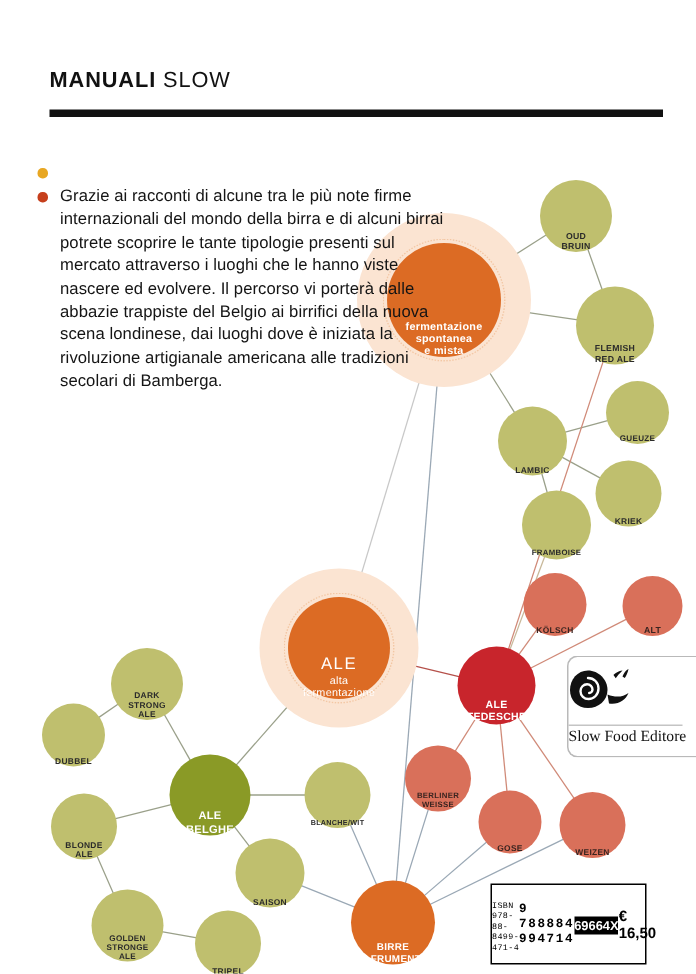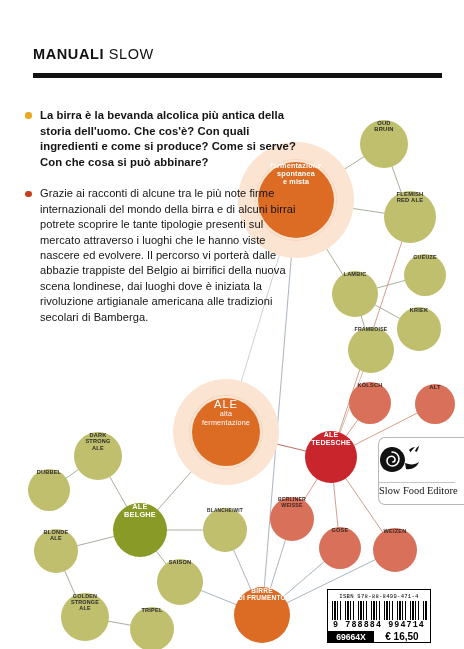--- a/index.html
+++ b/index.html
@@ -25,21 +25,21 @@
   .para.bold{font-weight:bold;font-size:11.3px;line-height:15.6px;}
   .bullet{position:absolute;left:0;top:4.4px;width:6.6px;height:6.6px;border-radius:50%;}
   .bullet.amber{background:#E8A723;}
   .bullet.red{background:#C63F1C;}
   .bullet.green{background:#8A9A26;}
   .ital{font-style:italic;}
 
   
   #diagram{position:absolute;left:0;top:0;width:464px;height:649px;}
 
-  .node{position:absolute;border-radius:50%;display:flex;align-items:flex-start;
+  .node{position:absolute;border-radius:50%;display:flex;align-items:flex-end;
         justify-content:center;text-align:center;color:#2b2b2b;
         font-weight:bold;letter-spacing:.2px;line-height:1.12;
         transform:translate(-50%,-50%);}
   .node .lbl{padding:0 2px;white-space:pre-line;}
 
   .n-olive-lt{background:#BFBF6E;}
   .n-olive-dk{background:#8A9A26;color:#ffffff;}
   .n-salmon{background:#D9705A;color:#3a2420;}
   .n-red{background:#C8252C;color:#ffffff;}
   .n-orange{background:#DC6B24;color:#ffffff;}
@@ -54,21 +54,21 @@
         background:#fff;border:1.3px solid #b9b9b9;border-radius:7px 0 0 7px;
         border-right:none;box-sizing:border-box;
         display:flex;flex-direction:column;align-items:flex-start;justify-content:flex-start;}
   #logo .snail{margin-top:7px;}
   #logo .divider{width:76px;height:1px;background:#c4c4c4;margin:5px 0 2px 0;}
   #logo .lname{font-family:"Liberation Serif",serif;font-size:10.4px;color:#111;}
 
   
   #barcode{position:absolute;left:327px;top:557px;width:104px;height:54px;
            background:#fff;border:1px solid #000;box-sizing:border-box;
-           display:flex;flex-direction:column;align-items:center;}
+           display:flex;flex-direction:row;align-items:center;}
   #barcode .isbn{font-family:"Liberation Mono",monospace;font-size:5.6px;
            letter-spacing:.25px;margin-top:2.5px;color:#000;}
   #barcode .bars{width:95px;height:22px;margin-top:1px;
     background-image:repeating-linear-gradient(90deg,#000 0 1px,#fff 1px 2px,#000 2px 4px,#fff 4px 5.5px,#000 5.5px 6.2px,#fff 6.2px 8px,#000 8px 9.4px,#fff 9.4px 10.6px,#000 10.6px 11.2px,#fff 11.2px 13px);}
   #barcode .digits{font-family:"Liberation Mono",monospace;font-size:8.4px;
            letter-spacing:1.1px;font-weight:bold;color:#000;margin-top:0px;}
   #barcode .tail{display:flex;width:100%;margin-top:1px;height:12px;}
   #barcode .code{background:#000;color:#fff;font-weight:bold;font-size:8.6px;
            flex:0 0 45%;display:flex;align-items:center;justify-content:center;}
   #barcode .price{flex:1;display:flex;align-items:center;justify-content:center;
@@ -207,21 +207,21 @@
         <span class="lbl">TRIPEL</span>
       </div>
       <div class="node n-orange" style="left: 262px; top: 583px; height: 56px; width: 56px; font-size: 6.6px;">
         <span class="lbl">BIRRE
 DI FRUMENTO</span>
       </div>
     </div>
 
   <div class="copy">
     <p class="para bold">
-      <span class="bullet amber"></span><span>La birra è la bevanda alcolica più antica della storia dell'uomo. Che cos'è? Con quali ingredienti e come si produce? Come si serve? Con che cosa si può abbinare?</span>
+      <span class="bullet amber"></span>
     </p>
     <p class="para">
       <span class="bullet red"></span><span>Grazie ai racconti di alcune tra le più note firme internazionali del mondo della birra e di alcuni birrai potrete scoprire le tante tipologie presenti sul mercato attraverso i luoghi che le hanno viste nascere ed evolvere. Il percorso vi porterà dalle abbazie trappiste del Belgio ai birrifici della nuova scena londinese, dai luoghi dove è iniziata la rivoluzione artigianale americana alle tradizioni secolari di Bamberga.</span>
     </p>
   </div>
 
   <div id="logo">
     <span class="snail">
       <svg width="46" height="28" viewBox="0 0 46 28">
         <path d="M36 6 c0 0 1.5 -4 4 -5 c-.5 2.5 -1.5 4.5 -2.5 6z" fill="#111"></path>

